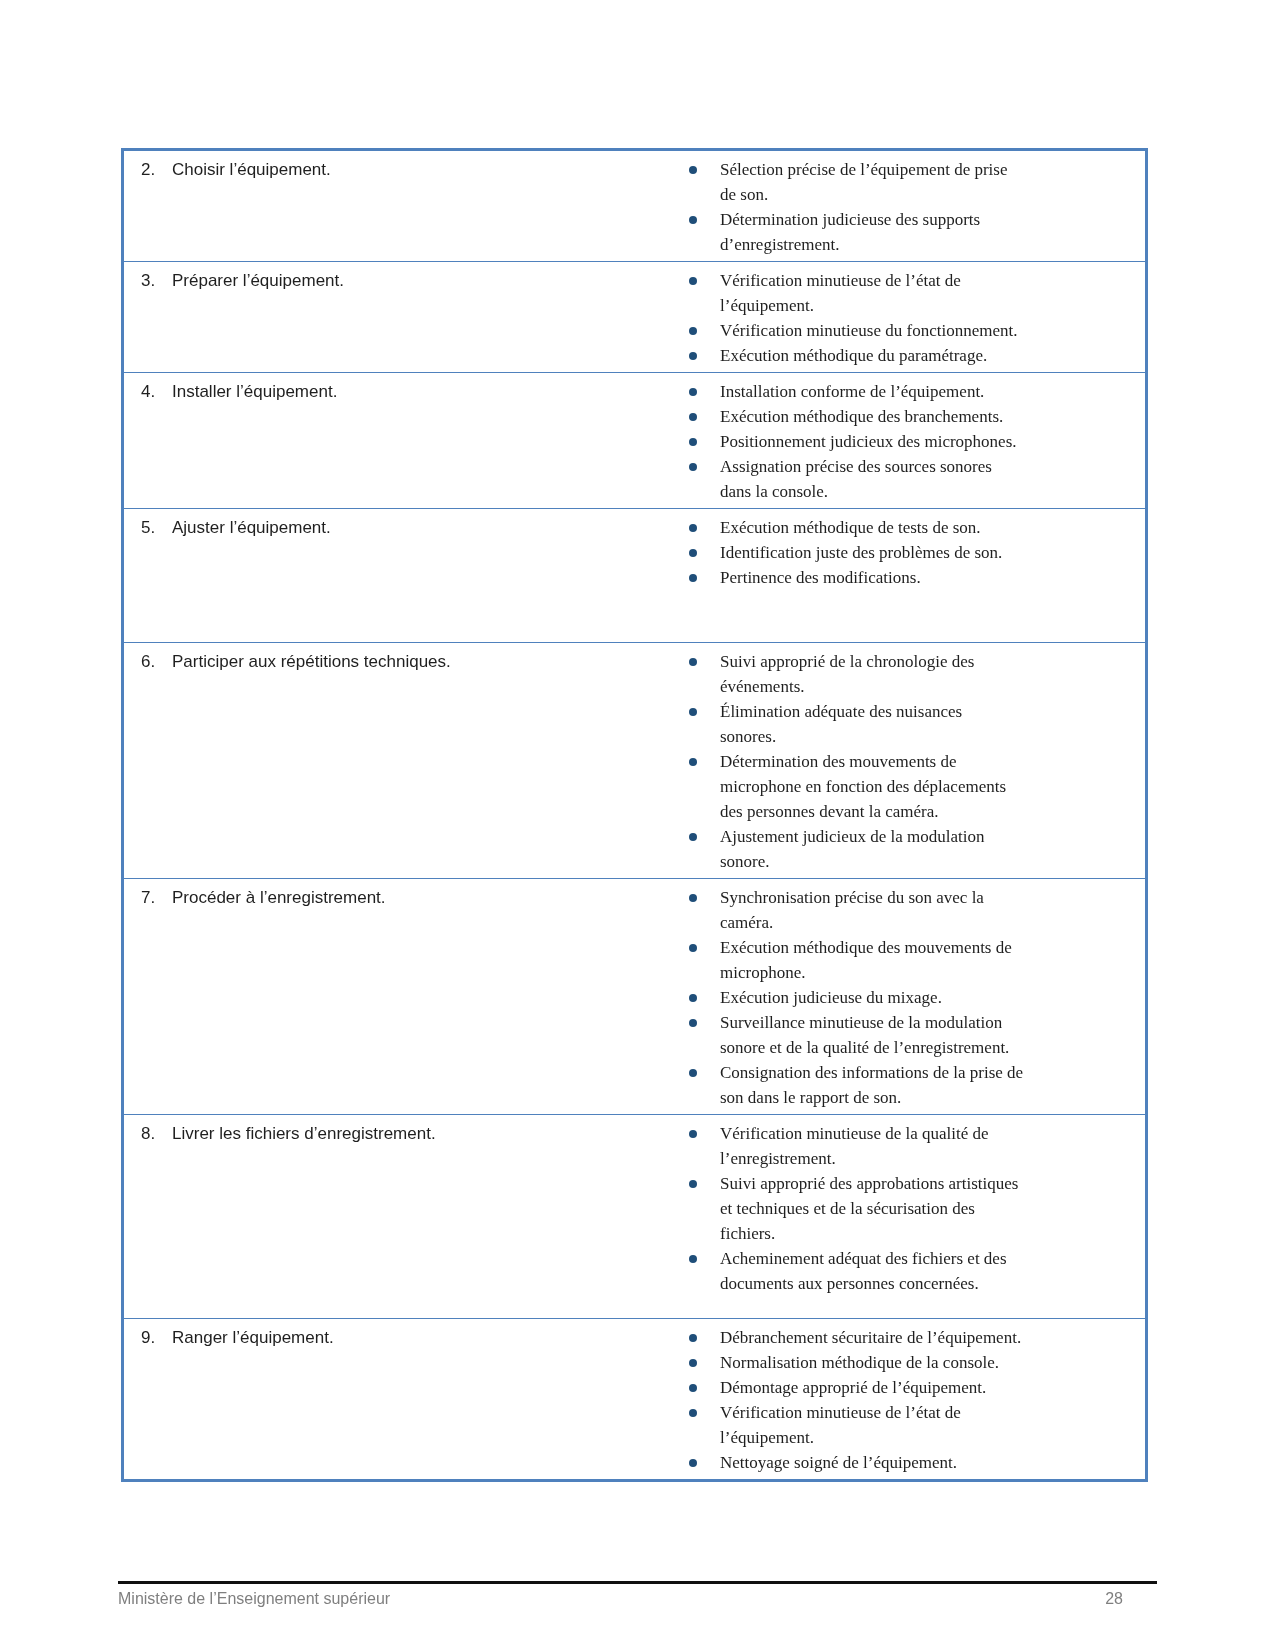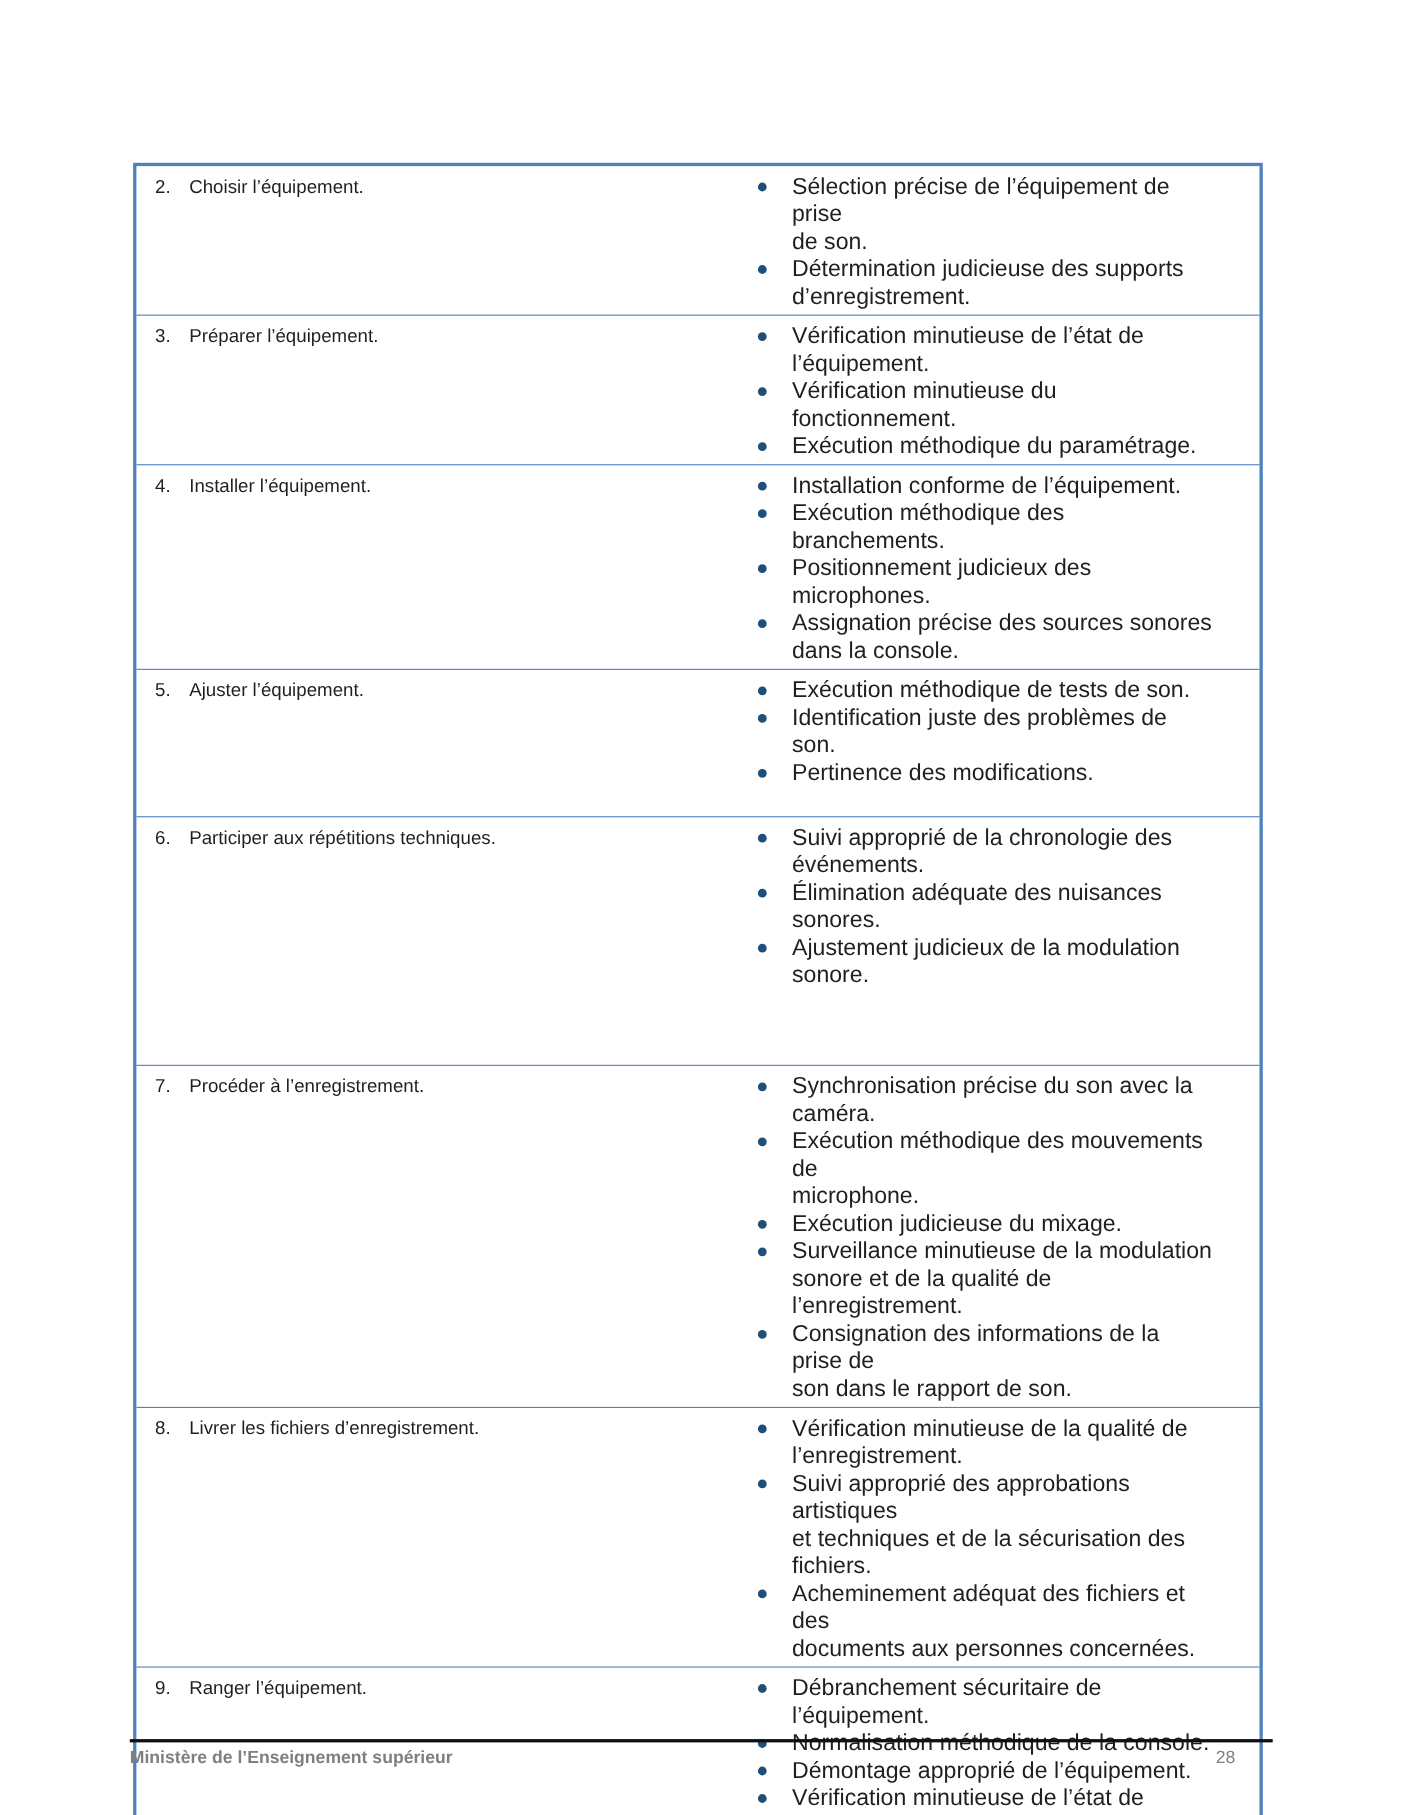--- a/index.html
+++ b/index.html
@@ -46,36 +46,36 @@
     display:flex; align-items:flex-start;
     font-size:17px; line-height:25px;
   }
   .task-num { width:31px; flex:none; }
   .cell-criteria {
     flex:1; box-sizing:border-box;
     padding:6px 40px 4px 0;
   }
   ul.criteria {
     list-style:none; margin:0; padding:0 0 0 76px;
-    font-size:21px; line-height:25px;
+    font-size:17px; line-height:25px;font-family:Liberation Serif, serif;
   }
   li.criterion { position:relative; white-space:pre-line; }
   li.criterion::before {
     content:""; position:absolute; left:-31px; top:8.5px;
     width:8px; height:8px; border-radius:50%;
     background:var(--bullet);
   }
   .footer-rule {
     position:absolute; left:118px; top:1581px;
     width:1039px; height:3px;
     background:var(--footer-rule);
   }
   .footer-left {
     position:absolute; left:118px; top:1590px;
-    font-size:16px; font-weight:bold; color:var(--footer-text);
+    font-size:16px; font-weight:normal; color:var(--footer-text);
   }
   .footer-page {
     position:absolute; top:1590px; right:152px;
     font-size:16px; font-weight:normal; color:var(--footer-text);
   }
 </style>
 </head>
 <body>
 
 <div class="page">
@@ -145,20 +145,23 @@
     <div class="cell-task">
       <span class="task-num">6.</span>
       <span class="task-label">Participer aux répétitions techniques.</span>
     </div>
     <div class="cell-criteria">
       <ul class="criteria">
             <li class="criterion">Suivi approprié de la chronologie des
 événements.</li>
             <li class="criterion">Élimination adéquate des nuisances
 sonores.</li>
+            <li class="criterion">Détermination des mouvements de
+microphone en fonction des déplacements
+des personnes devant la caméra.</li>
             <li class="criterion">Ajustement judicieux de la modulation
 sonore.</li>
           </ul>
     </div>
   </div>
 
   <div class="t-row">
     <div class="cell-task">
       <span class="task-num">7.</span>
       <span class="task-label">Procéder à l’enregistrement.</span>

